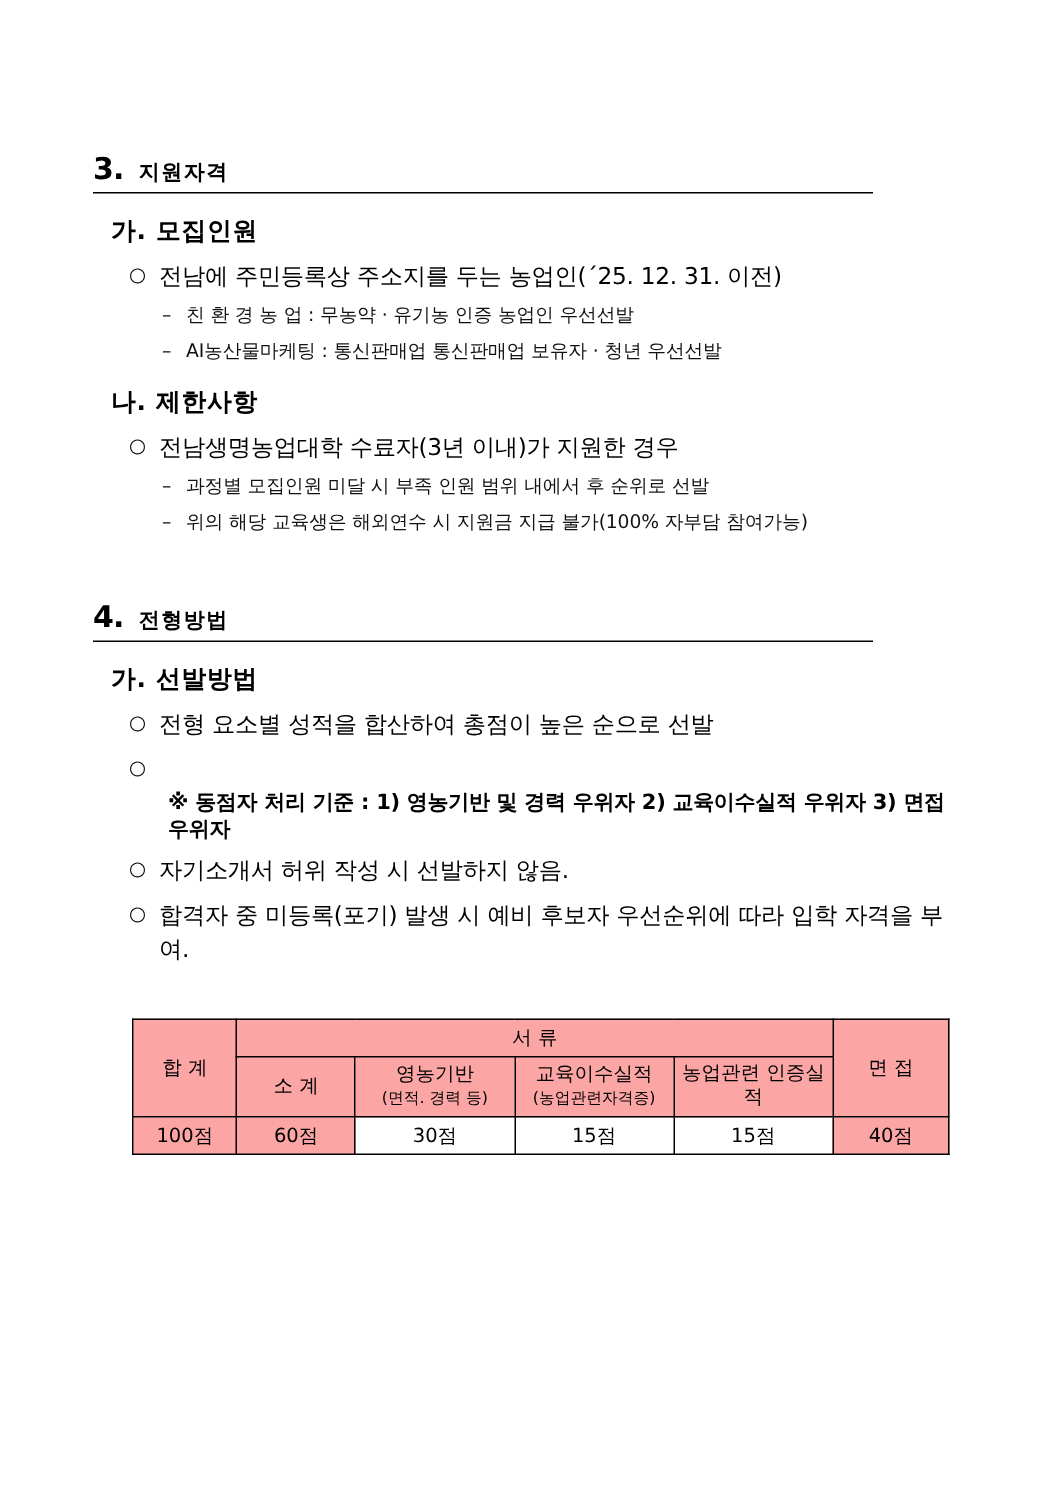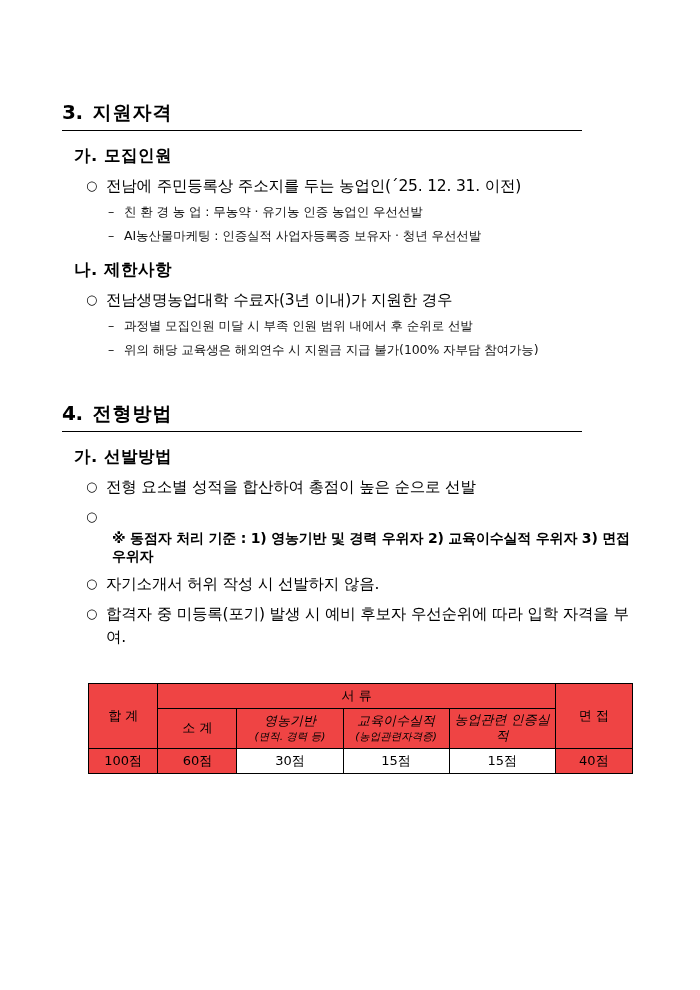--- a/index.html
+++ b/index.html
@@ -41,21 +41,21 @@
     margin-bottom: 14px;
     width: 520px;
   }
   .section-num {
     font-size: 20px;
     font-weight: bold;
     letter-spacing: -0.5px;
     margin-right: 10px;
   }
   .section-title {
-    font-size: 19px;
+    font-size: 14px;
     font-weight: bold;
     letter-spacing: 1px;
   }
 
   
   .sub-head {
     font-size: 16.5px;
     font-weight: bold;
     letter-spacing: 0.5px;
     margin: 14px 0 8px 12px;
@@ -120,31 +120,31 @@
     font-size: 13px;
   }
   table.score td, table.score th {
     border: 1px solid #000;
     text-align: center;
     vertical-align: middle;
     padding: 3px 2px;
     font-weight: normal;
   }
   table.score .hdr {
-    background: #ef4444;
+    background: #fca5a5;
   }
   table.score .sub {
     font-size: 10.5px;
     display: block;
     line-height: 1.25;
   }
   .cell-main { font-size: 13px; line-height: 1.3; }
   .w-hap { width: 70px; }
   .w-soge { width: 82px; }
-  .w-col { width: 113px; font-style: italic; }
+  .w-col { width: 113px; }
   .w-myeon { width: 80px; }
 </style>
 </head>
 <body>
 
 <div class="page">
   <div class="content">
 
     <div class="section">
       <div class="section-head">
@@ -157,21 +157,21 @@
       <div class="b1">
         <span class="mark">○</span>
         <span class="txt">전남에 주민등록상 주소지를 두는 농업인(´25. 12. 31. 이전)</span>
       </div>
       <div class="b2">
         <span class="mark">–</span>
         <span class="txt">친 환 경 농 업 : 무농약 · 유기농 인증 농업인 우선선발</span>
       </div>
       <div class="b2">
         <span class="mark">–</span>
-        <span class="txt">AI농산물마케팅 : 인증실적 사업자등록증 보유자 · 청년 우선선발</span>
+        <span class="txt">AI농산물마케팅 : 통신판매업 통신판매업 보유자 · 청년 우선선발</span>
       </div>
 
       <div class="sub-head">나. 제한사항</div>
 
       <div class="b1">
         <span class="mark">○</span>
         <span class="txt">전남생명농업대학 수료자(3년 이내)가 지원한 경우</span>
       </div>
       <div class="b2">
         <span class="mark">–</span>

